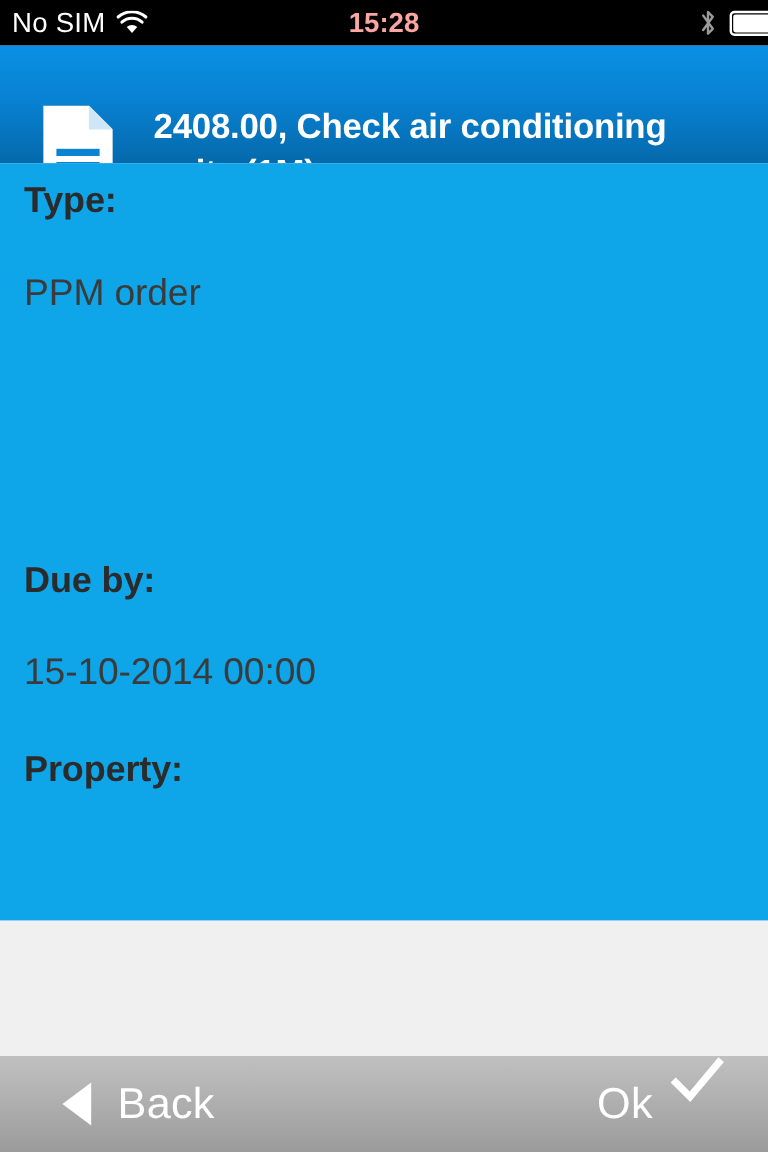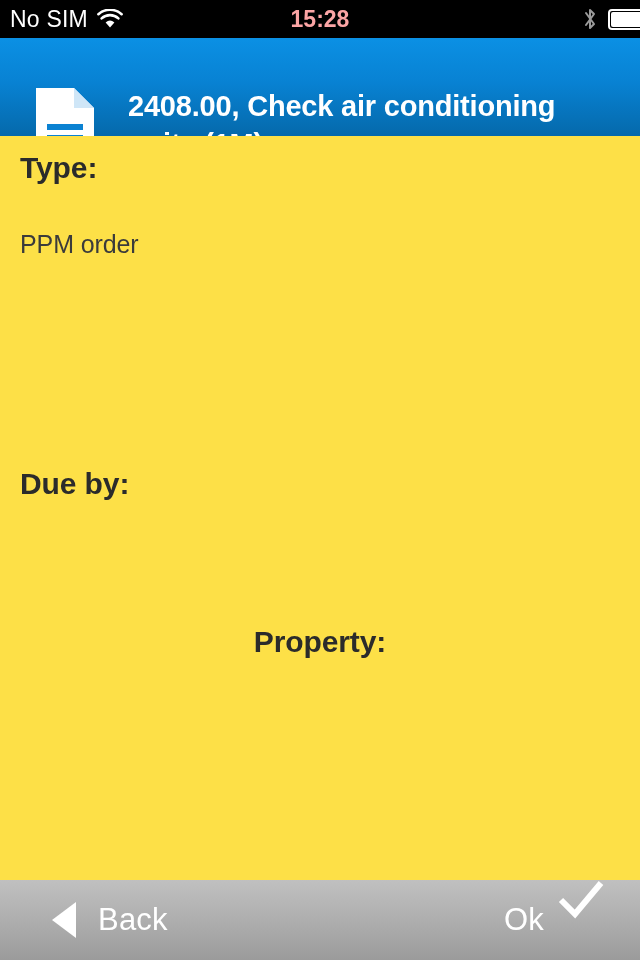--- a/index.html
+++ b/index.html
@@ -114,39 +114,39 @@
     line-height: 38px;
     color: #ffffff;
     letter-spacing: -0.2px;
   }
 
   
   #detail-list {
     position: absolute;
     left: 0; top: 136px;
     width: 640px;
-    height: 744px;
-    overflow: hidden;
-    background: #fde047;
+    height: 631px;
+    overflow: hidden;
+    background: #0ea5e9;
   }
   .field {
     position: absolute;
     left: 20px;
     width: 600px;
   }
   .field-label {
     font-size: 30px;
     font-weight: bold;
     line-height: 36px;
     color: #2b2b2b;
     letter-spacing: -0.1px;
   }
   .field-value {
     margin-top: 40px;
-    font-size: 25px;
+    font-size: 31px;
     font-weight: normal;
     line-height: 36px;
     color: #3b3b3b;
     letter-spacing: -0.1px;
     white-space: nowrap;
   }
 
   
   #toolbar {
     position: absolute;
@@ -163,21 +163,21 @@
     align-items: center;
     gap: 22px;
   }
   .back-arrow {
     width: 0; height: 0;
     border-top: 18px solid transparent;
     border-bottom: 18px solid transparent;
     border-right: 24px solid #ffffff;
   }
   .tb-label {
-    font-size: 31px;
+    font-size: 36px;
     color: #ffffff;
     line-height: 80px;
     letter-spacing: 0.2px;
   }
   #ok-button {
     position: absolute;
     right: 36px; top: 0;
     height: 80px;
     display: flex;
     gap: 14px;
@@ -231,23 +231,24 @@
     <div class="field" style="top: 14px;">
       <div class="field-label">Type:</div>
       <div class="field-value">PPM order</div>
     </div>
 
     <div class="field" style="top: 172px;">
     </div>
 
     <div class="field" style="top: 330px;">
       <div class="field-label">Due by:</div>
-    </div>
-
-    <div class="field" style="top: 488px; text-align: center;">
+      <div class="field-value">15-10-2014 00:00</div>
+    </div>
+
+    <div class="field" style="top: 488px;">
       <div class="field-label">Property:</div>
     </div>
 
 
   </div>
 
   <div id="toolbar">
     <div id="back-button">
       <span class="back-arrow"></span>
       <span class="tb-label">Back</span>

